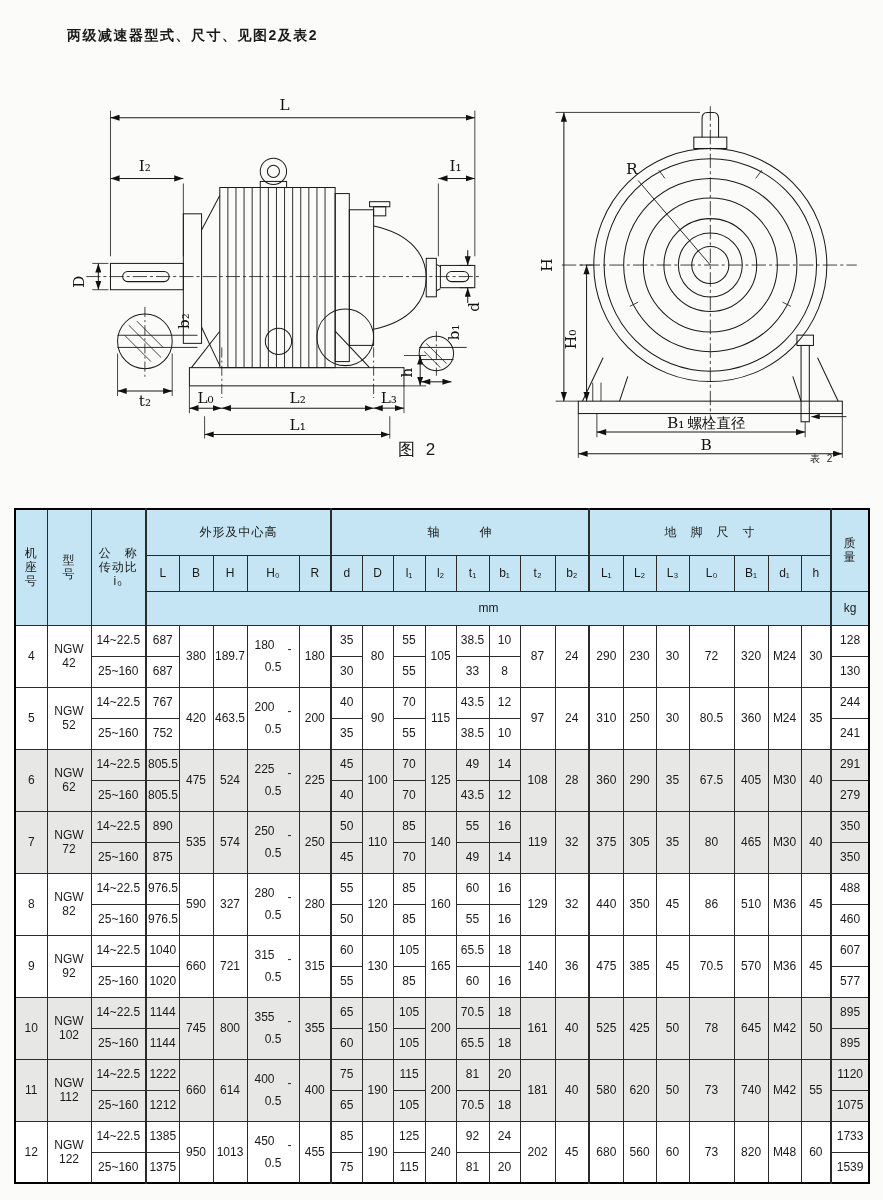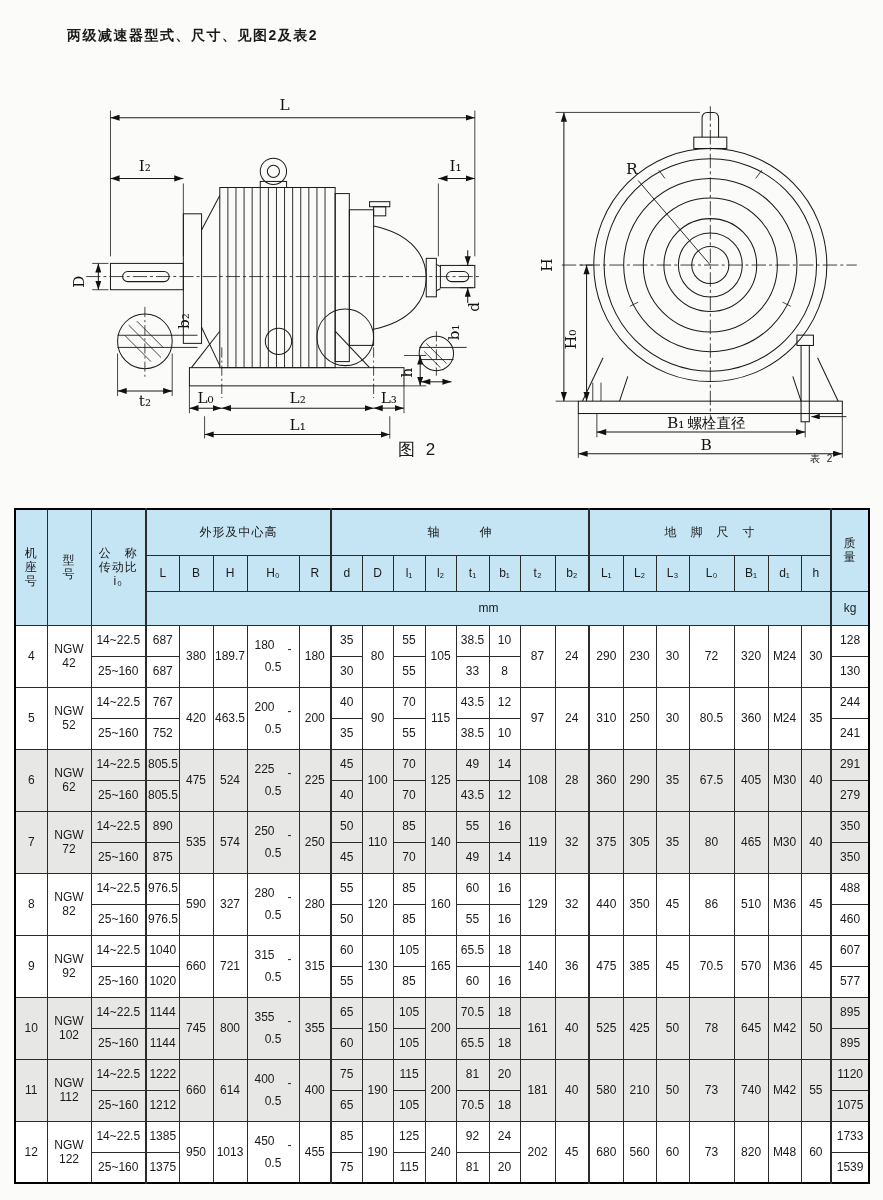--- a/index.html
+++ b/index.html
@@ -570,21 +570,21 @@
         <td rowspan="2">400</td>
         <td class="gbl">75</td>
         <td rowspan="2">190</td>
         <td>115</td>
         <td rowspan="2">200</td>
         <td>81</td>
         <td>20</td>
         <td rowspan="2">181</td>
         <td rowspan="2">40</td>
         <td rowspan="2" class="gbl">580</td>
-        <td rowspan="2">210</td>
+        <td rowspan="2">620</td>
         <td rowspan="2">50</td>
         <td rowspan="2">73</td>
         <td rowspan="2">740</td>
         <td rowspan="2">M42</td>
         <td rowspan="2">55</td>
         <td class="gbl">1120</td>
       </tr>
       <tr class="shaded">
         <td>25~160</td>
         <td class="gbl">1212</td>

